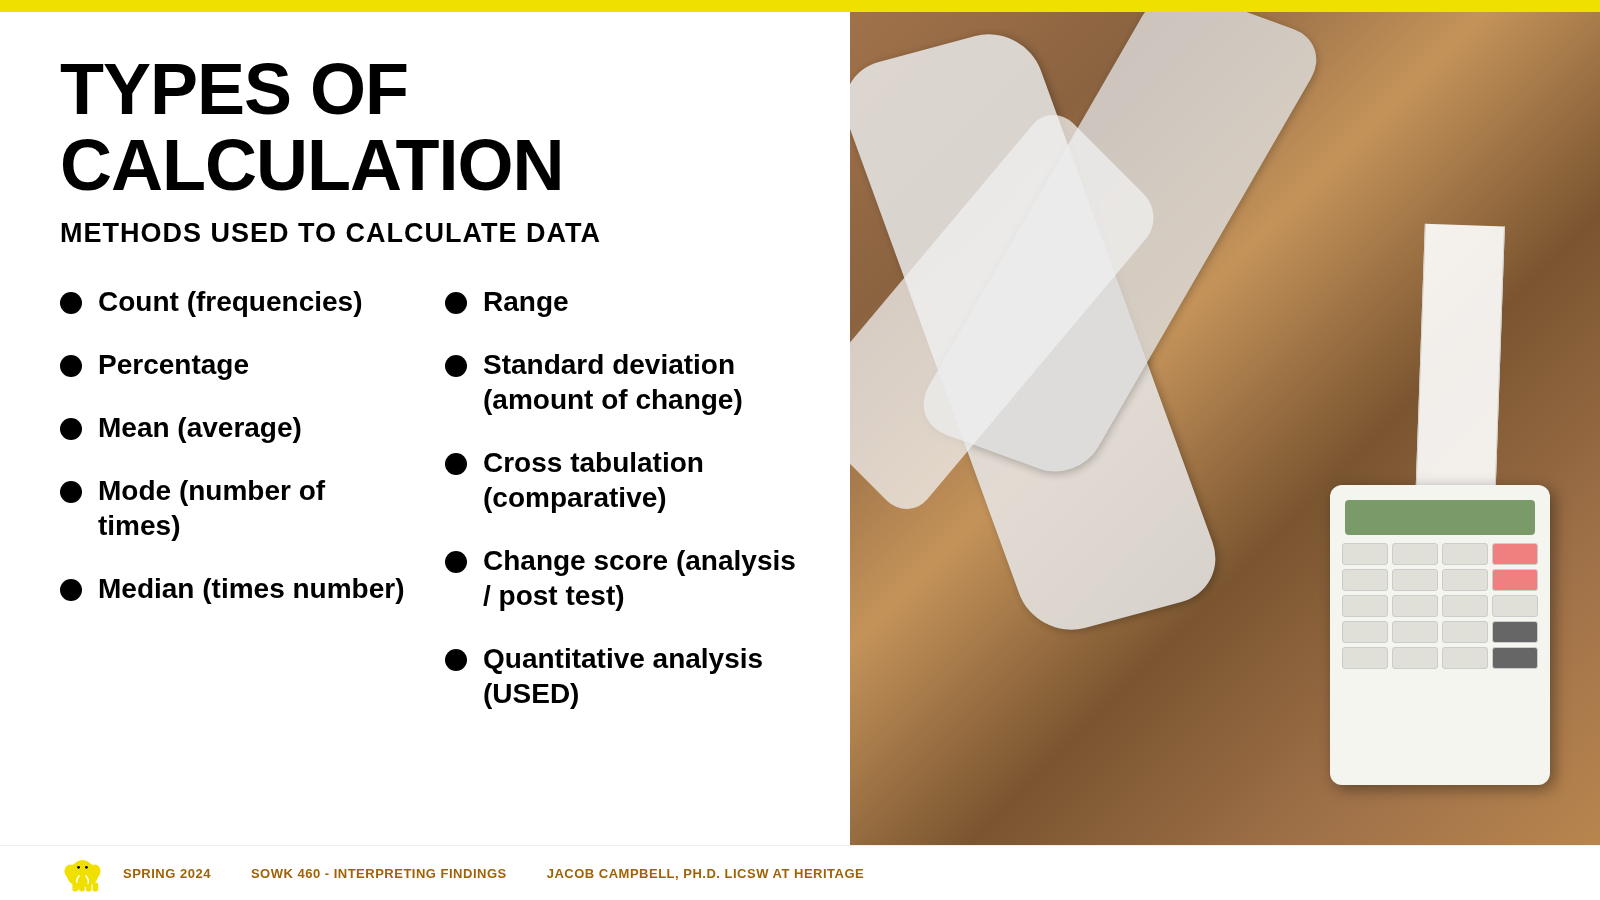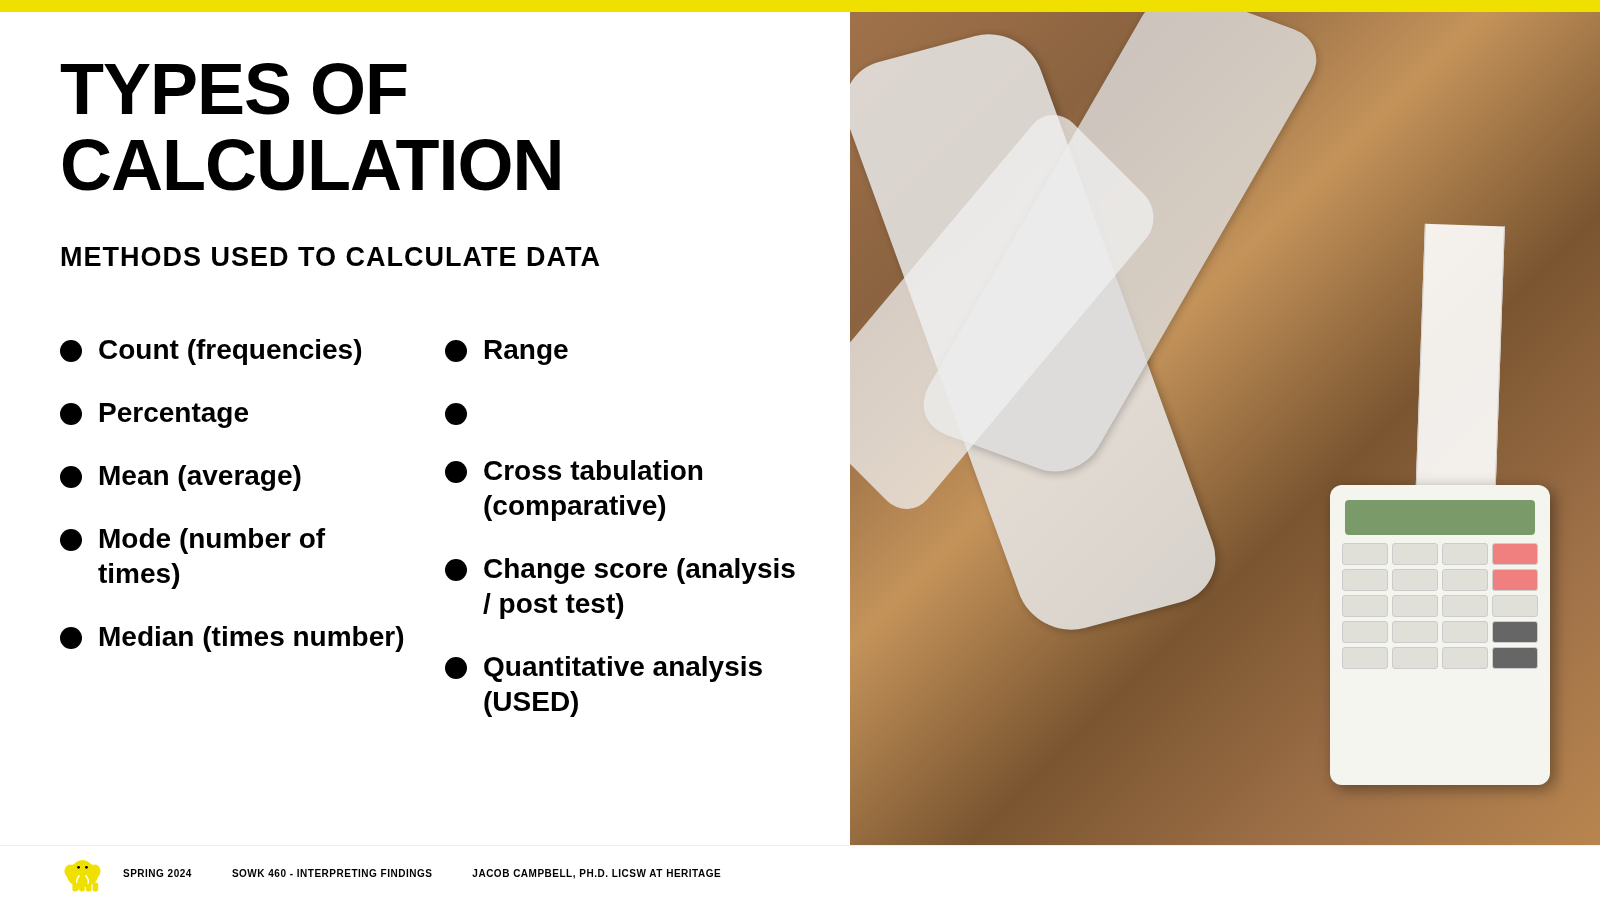--- a/index.html
+++ b/index.html
@@ -28,21 +28,20 @@
     }
 
     .left-panel {
       width: 850px;
       flex-shrink: 0;
       background: #fff;
       display: flex;
       flex-direction: column;
       padding: 40px 50px 0 60px;
       position: relative;
-      gap: 24px;
     }
 
     .right-panel {
       flex: 1;
       background: #8B6340;
       overflow: hidden;
       position: relative;
     }
 
     
@@ -206,23 +205,23 @@
     }
 
     .footer-elephant {
       width: 45px;
       height: 45px;
       margin-right: 18px;
       flex-shrink: 0;
     }
 
     .footer-text {
-      font-size: 10px;
+      font-size: 13px;
       font-weight: 700;
-      color: #000000;
+      color: #a16207;
       text-transform: uppercase;
       letter-spacing: 0.5px;
       margin-right: 40px;
     }
   </style>
 </head>
 <body>
 
 <div class="top-bar"></div>
 
@@ -264,20 +263,21 @@
         </div>
 
       <div class="col">
 
       <div class="bullet-item">
       <div class="bullet-dot"></div>
       <span class="bullet-text">Range</span>
     </div>
           <div class="bullet-item">
       <div class="bullet-dot"></div>
+      <span class="bullet-text">Standard deviation (amount of change)</span>
     </div>
           <div class="bullet-item">
       <div class="bullet-dot"></div>
       <span class="bullet-text">Cross tabulation (comparative)</span>
     </div>
           <div class="bullet-item">
       <div class="bullet-dot"></div>
       <span class="bullet-text">Change score (analysis / post test)</span>
     </div>
           <div class="bullet-item">

